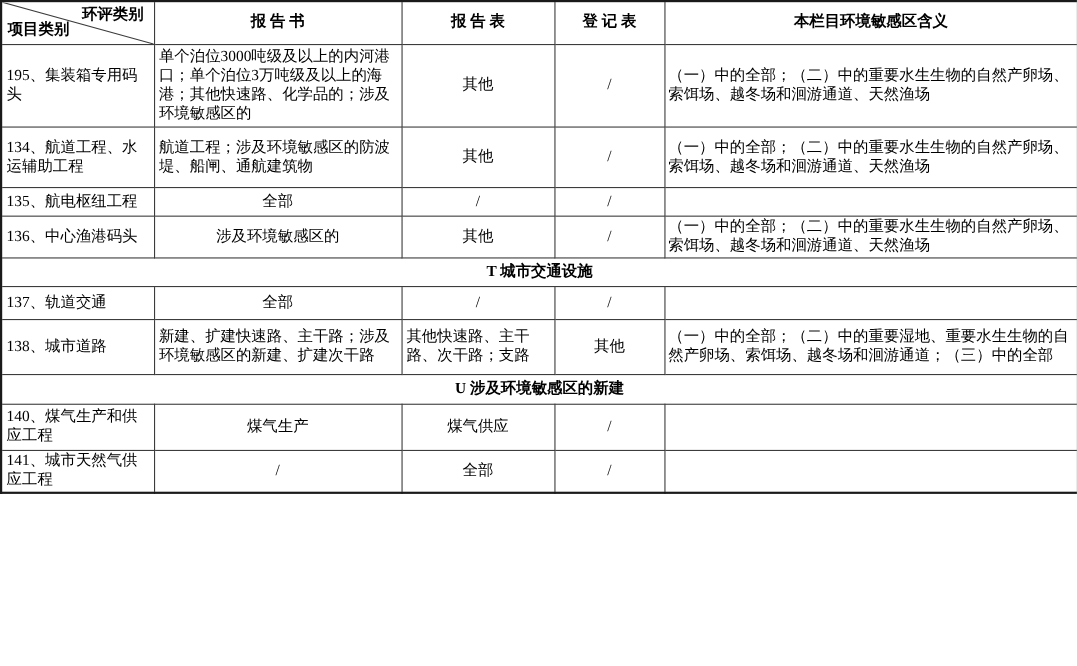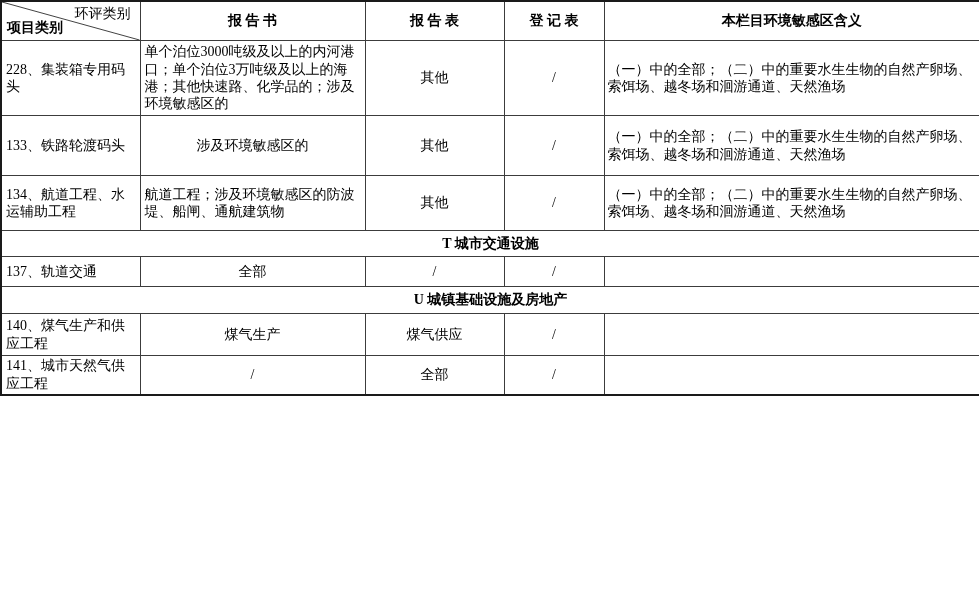--- a/index.html
+++ b/index.html
@@ -50,21 +50,21 @@
   }
   .diag svg {
     position: absolute;
     left: 0; top: 0;
     width: 100%; height: 100%;
     display: block;
   }
   .diag .diag-top {
     position: absolute;
     top: 3px; right: 9px;
-    font-weight: normal;
+    font-weight: bold;
     font-size: 14px;
   }
   .diag .diag-bottom {
     position: absolute;
     bottom: 4px; left: 5px;
     font-weight: bold;
     font-size: 14px;
   }
   
   tr[data-row="131"] { height: 75px; }
@@ -102,52 +102,66 @@
         <span class="diag-bottom">项目类别</span>
       </th>
       <th>报 告 书</th>
       <th>报 告 表</th>
       <th>登 记 表</th>
       <th>本栏目环境敏感区含义</th>
     </tr>
   </thead>
   <tbody id="table-body">
       <tr data-row="131">
-        <td class="align-left">228、集装箱专用码头</td>
+        <td class="align-left">195、集装箱专用码头</td>
         <td class="align-left">单个泊位3000吨级及以上的内河港口；单个泊位3万吨级及以上的海港；其他快速路、化学品的；涉及环境敏感区的</td>
         <td class="align-center">其他</td>
         <td class="align-center">/</td>
         <td class="align-left">（一）中的全部；（二）中的重要水生生物的自然产卵场、索饵场、越冬场和洄游通道、天然渔场</td>
       </tr>
-      <tr data-row="133">
-        <td class="align-left">133、铁路轮渡码头</td>
-        <td class="align-center">涉及环境敏感区的</td>
-        <td class="align-center">其他</td>
-        <td class="align-center">/</td>
-        <td class="align-left valign-top">（一）中的全部；（二）中的重要水生生物的自然产卵场、索饵场、越冬场和洄游通道、天然渔场</td>
-      </tr>
       <tr data-row="134">
         <td class="align-left">134、航道工程、水运辅助工程</td>
         <td class="align-left">航道工程；涉及环境敏感区的防波堤、船闸、通航建筑物</td>
+        <td class="align-center">其他</td>
+        <td class="align-center">/</td>
+        <td class="align-left">（一）中的全部；（二）中的重要水生生物的自然产卵场、索饵场、越冬场和洄游通道、天然渔场</td>
+      </tr>
+      <tr data-row="135">
+        <td class="align-left">135、航电枢纽工程</td>
+        <td class="align-center">全部</td>
+        <td class="align-center">/</td>
+        <td class="align-center">/</td>
+        <td class="align-left"></td>
+      </tr>
+      <tr data-row="136">
+        <td class="align-left">136、中心渔港码头</td>
+        <td class="align-center">涉及环境敏感区的</td>
         <td class="align-center">其他</td>
         <td class="align-center">/</td>
         <td class="align-left">（一）中的全部；（二）中的重要水生生物的自然产卵场、索饵场、越冬场和洄游通道、天然渔场</td>
       </tr>
       <tr data-row="T">
         <td colspan="5" class="section-cell">T 城市交通设施</td>
       </tr>
       <tr data-row="137">
         <td class="align-left">137、轨道交通</td>
         <td class="align-center">全部</td>
         <td class="align-center">/</td>
         <td class="align-center">/</td>
         <td class="align-left"></td>
       </tr>
+      <tr data-row="138">
+        <td class="align-left">138、城市道路</td>
+        <td class="align-left">新建、扩建快速路、主干路；涉及环境敏感区的新建、扩建次干路</td>
+        <td class="align-left">其他快速路、主干路、次干路；支路</td>
+        <td class="align-center">其他</td>
+        <td class="align-left">（一）中的全部；（二）中的重要湿地、重要水生生物的自然产卵场、索饵场、越冬场和洄游通道；（三）中的全部</td>
+      </tr>
       <tr data-row="U">
-        <td colspan="5" class="section-cell">U 城镇基础设施及房地产</td>
+        <td colspan="5" class="section-cell">U 涉及环境敏感区的新建</td>
       </tr>
       <tr data-row="140">
         <td class="align-left">140、煤气生产和供应工程</td>
         <td class="align-center">煤气生产</td>
         <td class="align-center">煤气供应</td>
         <td class="align-center">/</td>
         <td class="align-left"></td>
       </tr>
       <tr data-row="141">
         <td class="align-left">141、城市天然气供应工程</td>

